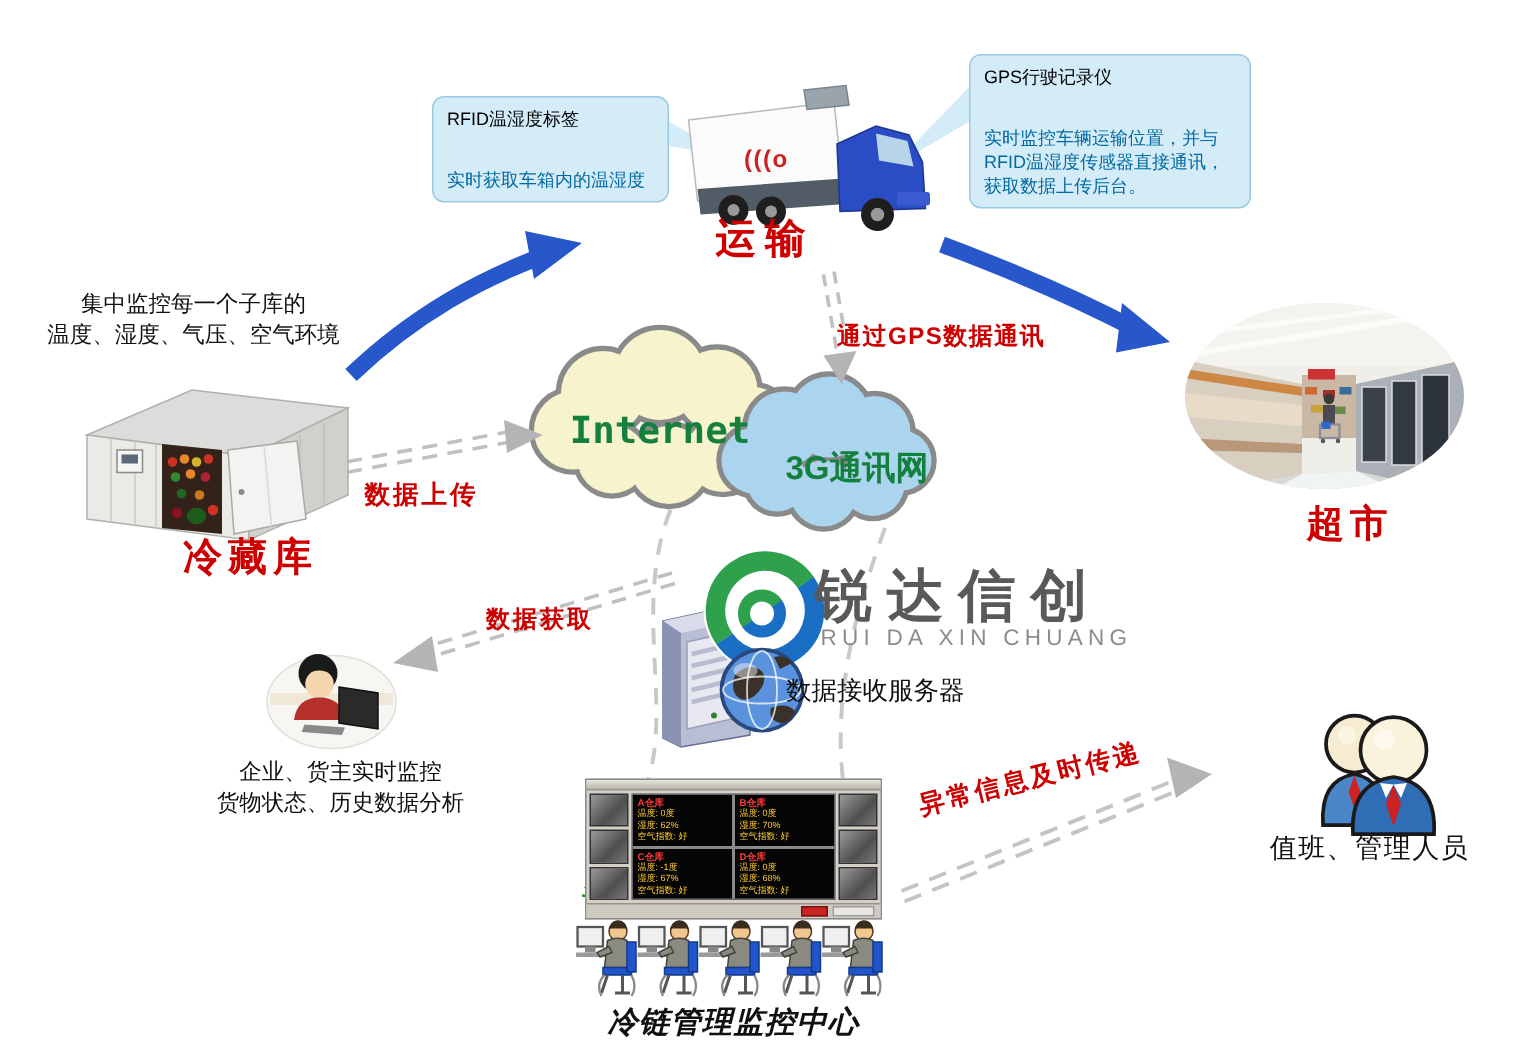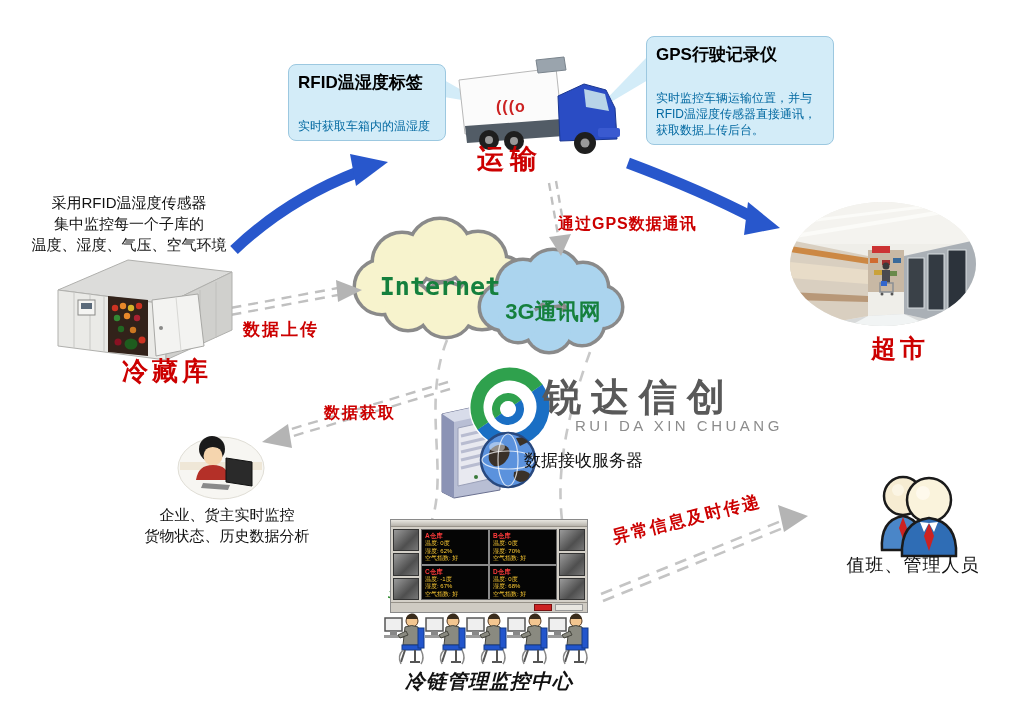--- a/index.html
+++ b/index.html
@@ -3,21 +3,21 @@
 <meta charset="utf-8">
 <style>
   html,body{margin:0;padding:0;background:#fff;}
   #canvas{position:relative;width:1024px;height:703px;background:#fff;overflow:hidden;
           font-family:"Liberation Sans",sans-serif;}
   .abs{position:absolute;}
   .red-label{color:#cc0000;font-weight:bold;}
   .blk{color:#111;}
   .center{text-align:center;}
   .callout{background:#d3ecf8;border:1px solid #9cc8e0;border-radius:8px;padding:6px 9px;box-sizing:border-box;}
-  .callout-title{font-weight:bold;font-size:17px;color:#000;margin-bottom:3px;}
+  .callout-title{font-weight:normal;font-size:12px;color:#000;margin-bottom:3px;}
   .callout-body{font-size:12px;color:#0369a1;line-height:16px;margin-top:24px;}
   .note{font-size:15px;line-height:21px;color:#111;}
   .cloud-label{font-weight:bold;color:#15803d;}
   
   .monitor{left:390px;top:519px;width:198px;height:94px;background:#d4d0c8;border:1px solid #8a8a8a;
            box-sizing:border-box;display:flex;flex-direction:column;}
   .mon-title{height:6px;background:linear-gradient(#e8e6e0,#b8b4ac);border-bottom:1px solid #979289;}
   .mon-body{flex:1;display:flex;padding:2px;gap:2px;min-height:0;}
   .mon-col{width:26px;display:flex;flex-direction:column;gap:2px;}
   .thumb{flex:1;background:linear-gradient(135deg,#9a9a9a,#4f4f4f 60%,#777);border:1px solid #333;}
@@ -308,39 +308,38 @@
 
   <div class="abs callout" style="left:646px;top:36px;width:188px;">
     <div class="callout-title">GPS行驶记录仪</div>
     <div class="callout-body">实时监控车辆运输位置，并与RFID温湿度传感器直接通讯，获取数据上传后台。</div>
   </div>
 
   <div class="abs" style="left:496px;top:98px;font-size:16px;font-weight:bold;color:#cc2222;letter-spacing:1px;">(((o</div>
   <div class="abs red-label" style="left:477px;top:141px;font-size:27px;letter-spacing:6px;">运输</div>
 
   <div class="abs note center" style="left:8px;top:192px;width:242px;">
-    <div>采用RFID温湿度传感器</div>
     <div>集中监控每一个子库的</div>
     <div>温度、湿度、气压、空气环境</div>
   </div>
 
   <div class="abs red-label" style="left:88px;top:354px;font-size:26px;letter-spacing:4px;margin-left:34px;">冷藏库</div>
 
   <div class="abs cloud-label center" style="left:370px;top:272px;width:140px;font-size:25px;font-family:'DejaVu Sans Mono',monospace;">Internet</div>
-  <div class="abs cloud-label center" style="left:487px;top:297px;width:132px;font-size:22px;">3G通讯网</div>
+  <div class="abs cloud-label center" style="left:487px;top:297px;width:132px;font-size:22px;text-align:right;">3G通讯网</div>
 
   <div class="abs red-label" style="left:243px;top:318px;font-size:17px;letter-spacing:2px;">数据上传</div>
   <div class="abs red-label" style="left:558px;top:214px;font-size:16px;letter-spacing:1px;">通过GPS数据通讯</div>
   <div class="abs red-label" style="left:324px;top:403px;font-size:16px;letter-spacing:2px;">数据获取</div>
   <div class="abs red-label" style="left:613px;top:526px;font-size:17px;letter-spacing:2px;transform:rotate(-14deg);transform-origin:left center;">异常信息及时传递</div>
 
   <div class="abs red-label" style="left:855px;top:332px;font-size:25px;letter-spacing:4px;margin-left:16px;">超市</div>
 
   <div class="abs" style="left:543px;top:372px;font-size:38px;font-weight:bold;color:#595959;letter-spacing:10px;white-space:nowrap;">锐达信创</div>
-  <div class="abs" style="left:547px;top:417px;font-size:15px;color:#8c8c8c;letter-spacing:3.5px;white-space:nowrap;margin-left:28px;">RUI DA XIN CHUANG</div>
+  <div class="abs" style="left:547px;top:417px;font-size:15px;color:#8c8c8c;letter-spacing:3.5px;white-space:nowrap;">RUI DA XIN CHUANG</div>
   <div class="abs blk" style="left:524px;top:449px;font-size:17px;">数据接收服务器</div>
 
   <div class="abs note center" style="left:128px;top:504px;width:198px;">
     <div>企业、货主实时监控</div>
     <div>货物状态、历史数据分析</div>
   </div>
 
   <div class="abs monitor">
     <div class="mon-title"></div>
     <div class="mon-body">

